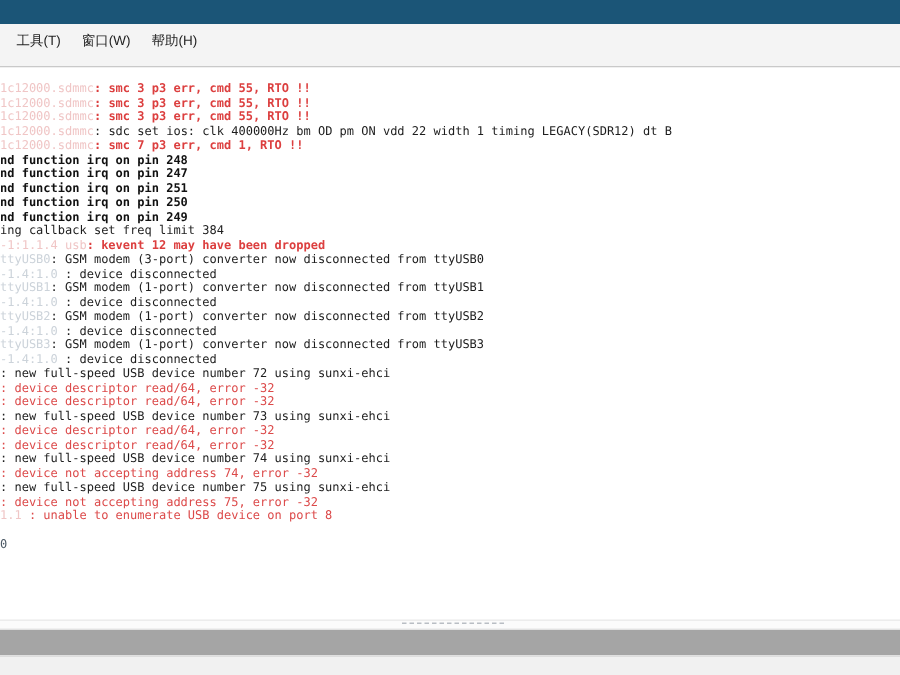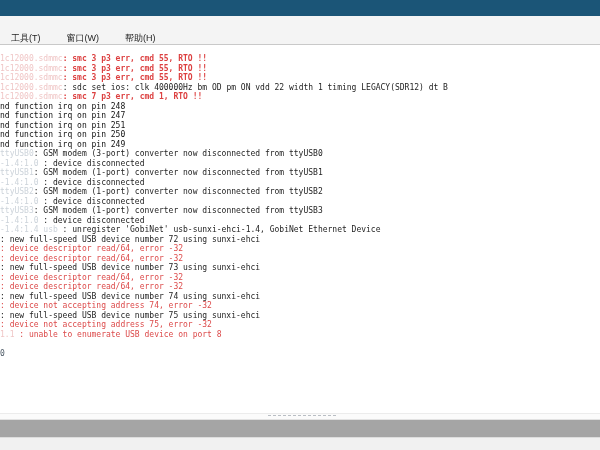--- a/index.html
+++ b/index.html
@@ -4,32 +4,32 @@
 <style>
   * { margin:0; padding:0; box-sizing:border-box; }
   html,body { width:600px; height:450px; overflow:hidden; background:#fff;
               font-family:"Liberation Sans", sans-serif; }
   .window { width:600px; height:450px; display:flex; flex-direction:column; }
 
   .titlebar { height:16px; background:#1b5577; flex:none; }
 
   .menubar { height:29px; background:#f4f4f4; border-bottom:1px solid #c9c9c9;
              flex:none; padding:4px 0 0 4px; }
-  .menu-items { display:flex; gap:12px;margin-top:11px; }
+  .menu-items { display:flex; gap:0; }
   .menu-item { font-size:9px; color:#1e1e1e; padding:1px 7px; cursor:default; }
 
   .terminal { flex:1; background:#ffffff; position:relative; overflow:hidden;
               padding-top:9px;
               font-family:"DejaVu Sans Mono","Liberation Mono", monospace;
               font-size:8px; line-height:9.5px; }
   .line { white-space:pre; height:9.5px; overflow:hidden; }
   .red       { color:#dc4a4a; }
   .red-bold  { color:#dc3f3f; font-weight:bold; }
   .black     { color:#1d1d1d; }
-  .black-bold{ color:#111111; font-weight:normal; }
+  .black-bold{ color:#111111; font-weight:bold; }
   .muted     { color:#4d5a66; }
   .pfx-pink  { color:#f0c6c6; }
   .pfx-gray  { color:#ccd3da; }
 
   .hscroll { position:absolute; left:0; right:0; bottom:0; height:6px;
              background:#fbfbfb; border-top:1px solid #ececec; }
   .hscroll-thumb { position:absolute; left:268px; top:1px; width:68px; height:3px;
                    border-top:1px dashed #b9bec4; }
 
   .gray-band { height:18px; background:#a5a5a5; flex:none;
@@ -57,29 +57,30 @@
         <div class="line"><span class="pfx-pink">1c12000.sdmmc</span><span class="red-bold">: smc 3 p3 err, cmd 55, RTO !!</span></div>
         <div class="line"><span class="pfx-pink">1c12000.sdmmc</span><span class="red-bold">: smc 3 p3 err, cmd 55, RTO !!</span></div>
         <div class="line"><span class="pfx-pink">1c12000.sdmmc</span><span class="red-bold">: smc 3 p3 err, cmd 55, RTO !!</span></div>
         <div class="line"><span class="pfx-pink">1c12000.sdmmc</span><span class="black">: sdc set ios: clk 400000Hz bm OD pm ON vdd 22 width 1 timing LEGACY(SDR12) dt B</span></div>
         <div class="line"><span class="pfx-pink">1c12000.sdmmc</span><span class="red-bold">: smc 7 p3 err, cmd 1, RTO !!</span></div>
         <div class="line"><span class="black-bold">nd function irq on pin 248</span></div>
         <div class="line"><span class="black-bold">nd function irq on pin 247</span></div>
         <div class="line"><span class="black-bold">nd function irq on pin 251</span></div>
         <div class="line"><span class="black-bold">nd function irq on pin 250</span></div>
         <div class="line"><span class="black-bold">nd function irq on pin 249</span></div>
+        <div class="line"><span class="black">ing callback set freq limit 384</span></div>
+        <div class="line"><span class="pfx-pink">-1:1.1.4 usb</span><span class="red-bold">: kevent 12 may have been dropped</span></div>
         <div class="line"><span class="pfx-gray">ttyUSB0</span><span class="black">: GSM modem (3-port) converter now disconnected from ttyUSB0</span></div>
         <div class="line"><span class="pfx-gray">-1.4:1.0</span><span class="black"> : device disconnected</span></div>
         <div class="line"><span class="pfx-gray">ttyUSB1</span><span class="black">: GSM modem (1-port) converter now disconnected from ttyUSB1</span></div>
         <div class="line"><span class="pfx-gray">-1.4:1.0</span><span class="black"> : device disconnected</span></div>
         <div class="line"><span class="pfx-gray">ttyUSB2</span><span class="black">: GSM modem (1-port) converter now disconnected from ttyUSB2</span></div>
         <div class="line"><span class="pfx-gray">-1.4:1.0</span><span class="black"> : device disconnected</span></div>
         <div class="line"><span class="pfx-gray">ttyUSB3</span><span class="black">: GSM modem (1-port) converter now disconnected from ttyUSB3</span></div>
         <div class="line"><span class="pfx-gray">-1.4:1.0</span><span class="black"> : device disconnected</span></div>
-        <div class="line"><span class="pfx-gray">-1.4:1.4 usb</span><span class="black"> : unregister 'GobiNet' usb-sunxi-ehci-1.4, GobiNet Ethernet Device</span></div>
         <div class="line"><span class="black">: new full-speed USB device number 72 using sunxi-ehci</span></div>
         <div class="line"><span class="red">: device descriptor read/64, error -32</span></div>
         <div class="line"><span class="red">: device descriptor read/64, error -32</span></div>
         <div class="line"><span class="black">: new full-speed USB device number 73 using sunxi-ehci</span></div>
         <div class="line"><span class="red">: device descriptor read/64, error -32</span></div>
         <div class="line"><span class="red">: device descriptor read/64, error -32</span></div>
         <div class="line"><span class="black">: new full-speed USB device number 74 using sunxi-ehci</span></div>
         <div class="line"><span class="red">: device not accepting address 74, error -32</span></div>
         <div class="line"><span class="black">: new full-speed USB device number 75 using sunxi-ehci</span></div>
         <div class="line"><span class="red">: device not accepting address 75, error -32</span></div>

